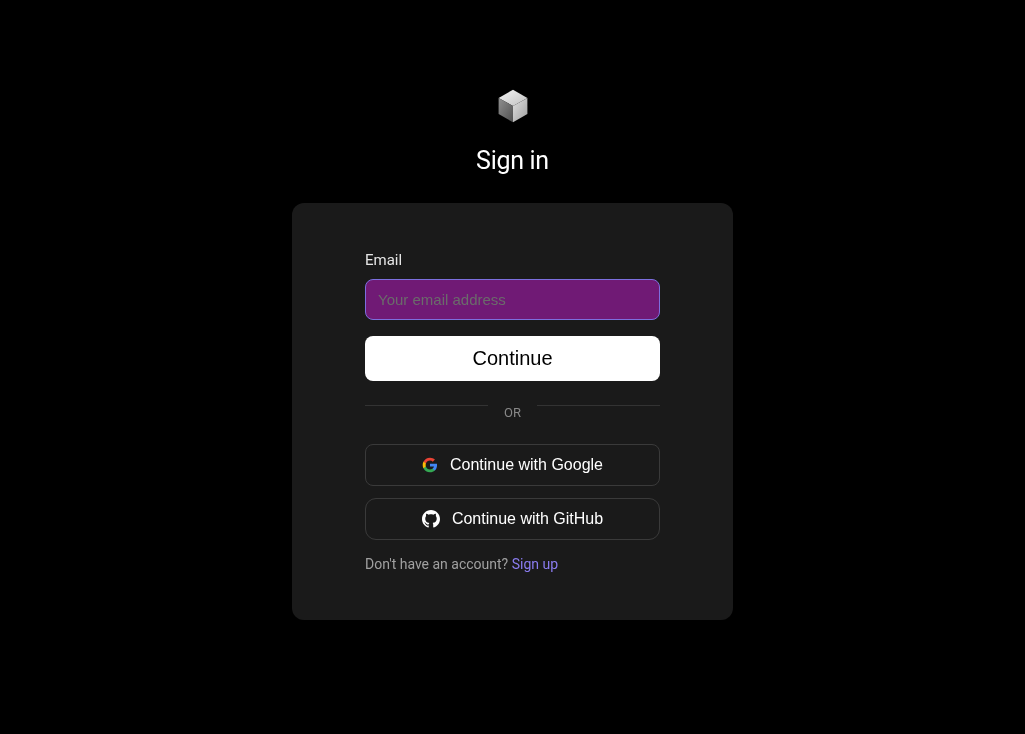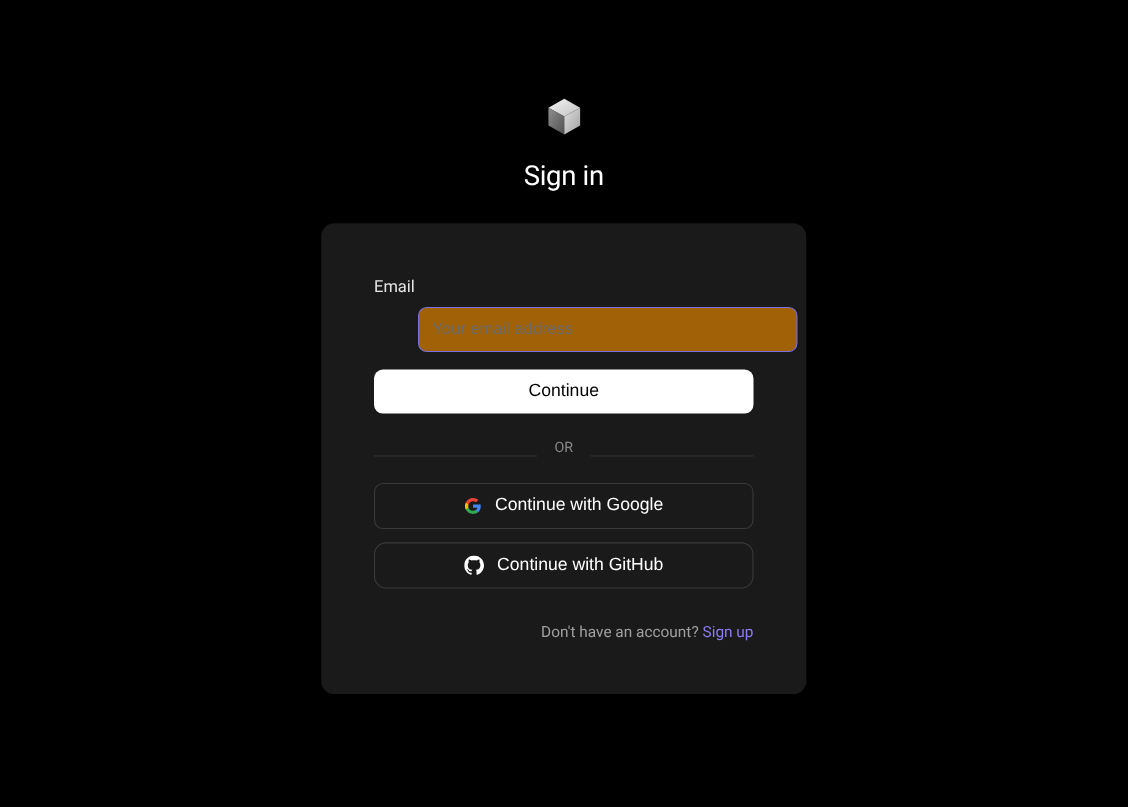--- a/index.html
+++ b/index.html
@@ -32,65 +32,64 @@
     .page-title {
       font-size: 25px;
       font-weight: 400;
       margin-bottom: 28px;
       letter-spacing: -0.3px;
     }
     
     .card {
       background-color: #1a1a1a;
       border-radius: 12px;
-      padding: 48px 48px;
+      padding: 48px 73px;
       width: 441px;
     }
     
     .field-label {
       display: block;
       font-size: 15px;
       color: #e5e5e5;
       margin-bottom: 10px;
       font-weight: 400;
     }
     
     .email-input {
       width: 100%;
-      background-color: #a16207;
+      background-color: #701a75;
       border: 1px solid #7c6fde;
       border-radius: 8px;
       padding: 11px 12px;
       font-size: 15px;
       color: #ffffff;
       outline: none;
       margin-bottom: 16px;
-      margin-left: 40px;
     }
     
     .email-input::placeholder {
       color: #6b6b6b;
     }
     
     .continue-button {
       width: 100%;
       background-color: #ffffff;
       color: #000000;
       border: none;
       border-radius: 8px;
       padding: 11px;
-      font-size: 16px;
+      font-size: 20px;
       font-weight: 500;
       cursor: pointer;
       margin-bottom: 24px;
     }
     
     .divider {
       display: flex;
-      align-items: flex-end;
+      align-items: flex-start;
       margin-bottom: 24px;
     }
     
     .divider-line {
       flex: 1;
       height: 1px;
       background-color: #333333;
     }
     
     .divider-text {
@@ -125,22 +124,22 @@
       width: 16px;
       height: 16px;
     }
     
     .github-icon {
       width: 18px;
       height: 18px;
     }
     
     .footer-text {
-      text-align: right;
-      margin-top: 32px;
+      text-align: left;
+      margin-top: 16px;
       font-size: 14px;
       color: #a0a0a0;
     }
     
     .signup-link {
       color: #8a7cf0;
       cursor: pointer;
       text-decoration: none;
     }
   </style>

